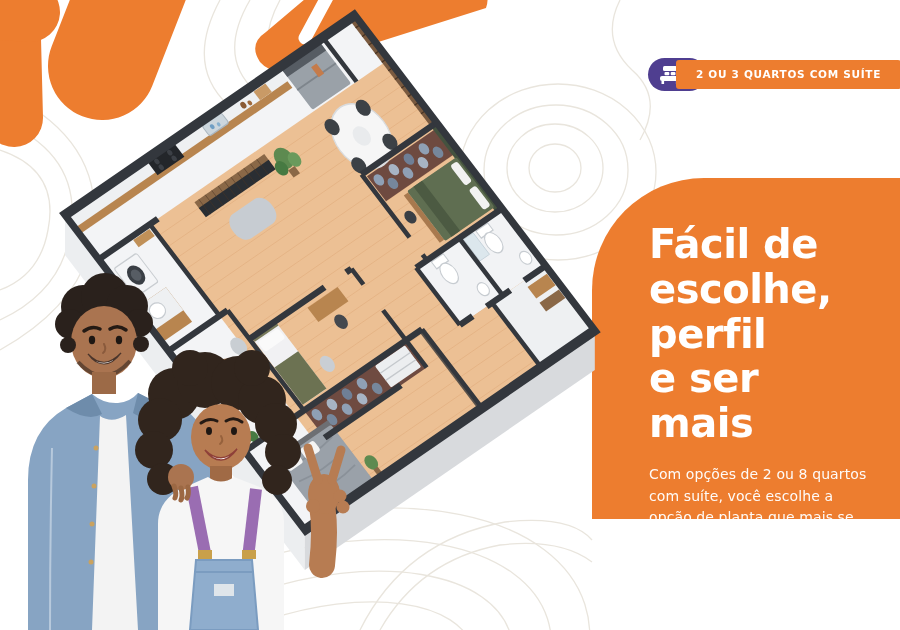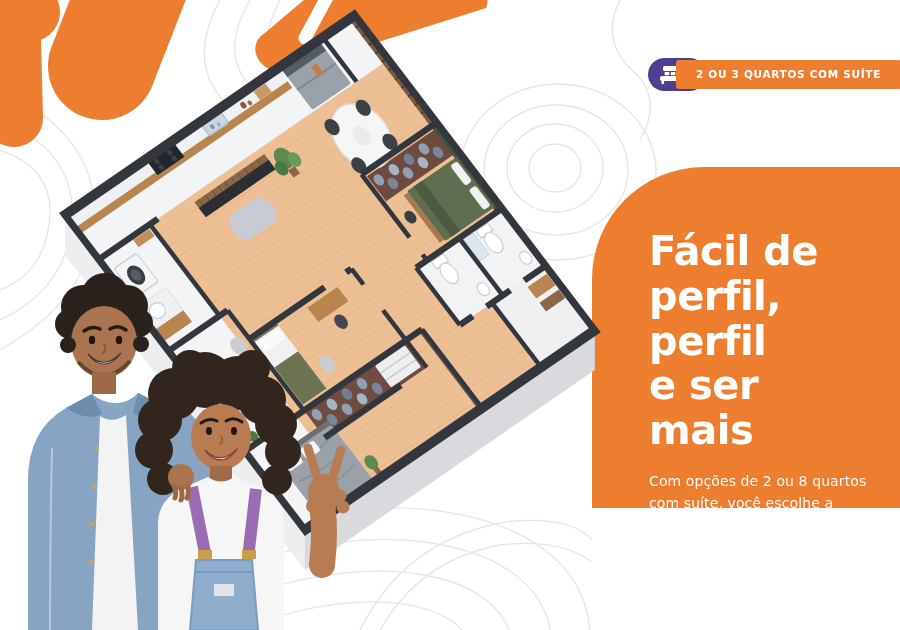--- a/index.html
+++ b/index.html
@@ -3,23 +3,23 @@
 <meta charset="utf-8">
 <style>
   html,body{margin:0;padding:0;background:#ffffff;}
   .stage{
     position:relative;width:900px;height:630px;overflow:hidden;background:#ffffff;
     font-family:"DejaVu Sans","Liberation Sans",sans-serif;
   }
   .layer{position:absolute;left:0;top:0;}
   
   .promo-panel{
-    position:absolute;left:592px;top:167px;width:308px;height:341px;
+    position:absolute;left:592px;top:178px;width:308px;height:341px;
     background:#ED7D2F;border-top-left-radius:112px;
-    box-sizing:border-box;padding:62px 30px 0 57px;color:#ffffff;
+    box-sizing:border-box;padding:44px 30px 0 57px;color:#ffffff;
   }
   .promo-heading{
     margin:0;font-size:40px;font-weight:700;line-height:1.12;letter-spacing:-0.5px;color:#ffffff;
   }
   .promo-heading span{display:block;}
   .promo-body{
     margin:18px 0 0 0;font-size:14px;line-height:1.55;color:rgba(255,255,255,0.97);
     max-width:228px;letter-spacing:0.1px;
   }
   
@@ -74,21 +74,21 @@
     </g>
     <g>
       <path d="M260,62 Q248,44 266,32 L318,-12 L475,-12 Q492,-10 486,8 L296,68 Q272,76 260,62 Z" fill="#ED7D2F"></path>
       <path d="M332,-12 L305,38" stroke="#ffffff" stroke-width="13" stroke-linecap="round" fill="none"></path>
     </g>
   </svg>
 
   <div class="promo-panel">
     <h1 class="promo-heading">
       <span>Fácil de</span>
-      <span>perfil,</span>
+      <span>escolhe,</span>
       <span>perfil</span>
       <span>e ser mais</span>
     </h1>
     <p class="promo-body">Com opções de 2 ou 8 quartos com suíte, você escolhe a opção de planta que mais se encaixa ao seu perfil e com a sua felicidade.</p>
   </div>
 
   <svg class="layer" width="900" height="630" viewBox="0 0 900 630" aria-hidden="true">
 
     <g>
       <polygon points="65,215 304.8,530 304.8,570 65,255" fill="#eceef0"></polygon>

